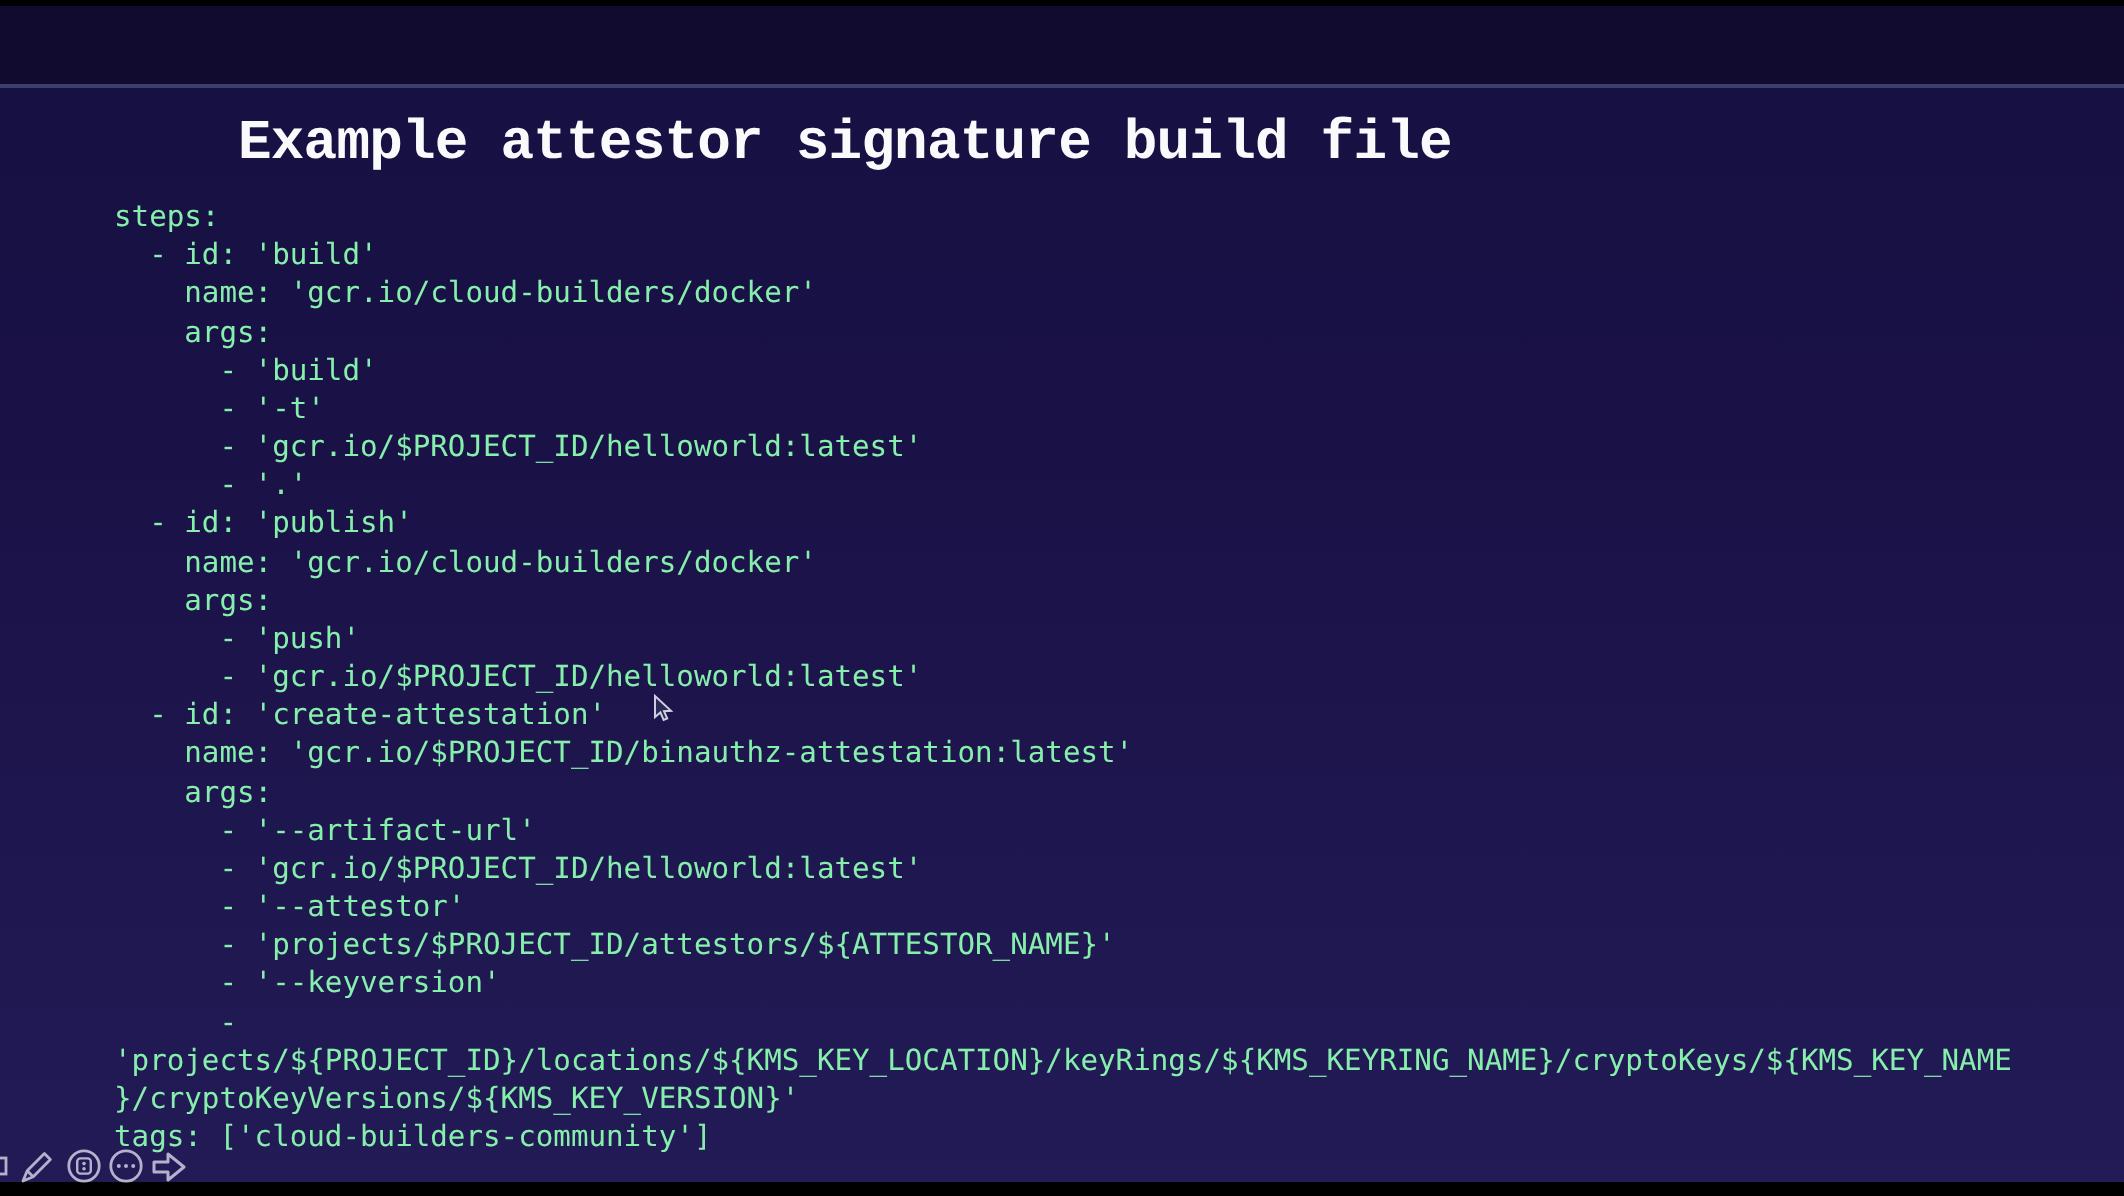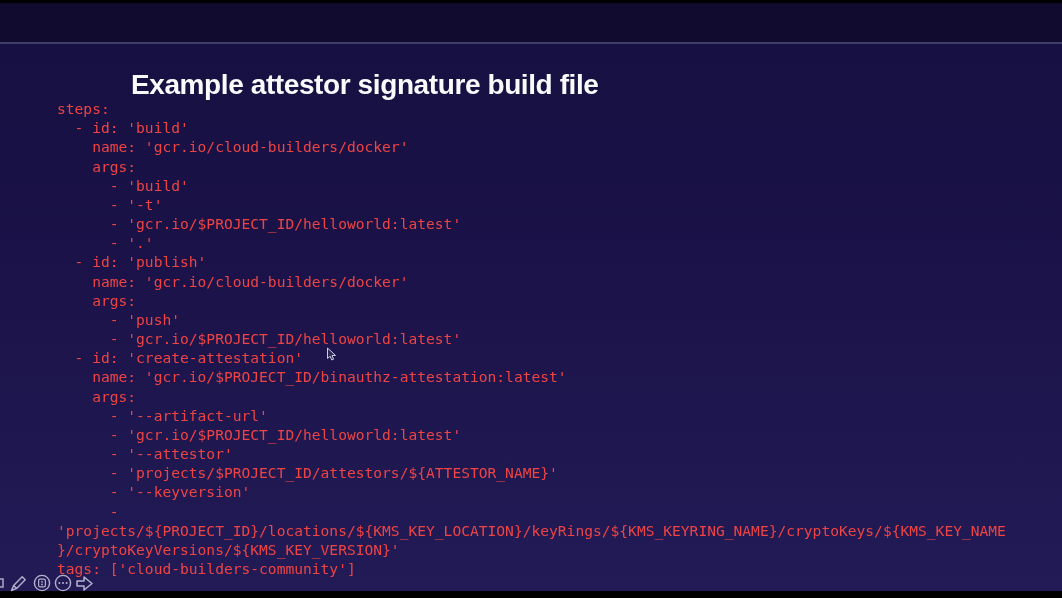--- a/index.html
+++ b/index.html
@@ -67,21 +67,21 @@
     z-index: 4;
   }
   pre.code-block {
     position: absolute;
     left: 57px;
     top: 99px;
     margin: 0;
     font-family: "DejaVu Sans Mono", monospace;
     font-size: 14.6px;
     line-height: 19.17px;
-    color: #ef4444;
+    color: #86efac;
     white-space: pre;
     z-index: 4;
   }
   .mouse-cursor {
     position: absolute;
     left: 326px;
     top: 347px;
     z-index: 7;
   }
   .annotation-toolbar {
@@ -117,21 +117,21 @@
   <div class="top-black-bar"></div>
 
   <div class="header-strip"></div>
 
   <div class="deck-title">Binary Authorization</div>
 
   <div class="divider"></div>
 
   <div class="main-bg"></div>
 
-  <h1 class="slide-heading" style="margin:16px;">Example attestor signature build file</h1>
+  <h1 class="slide-heading" style="margin:4px;font-family:Liberation Mono, monospace;">Example attestor signature build file</h1>
 
   <pre class="code-block">steps:
   - id: 'build'
     name: 'gcr.io/cloud-builders/docker'
     args:
       - 'build'
       - '-t'
       - 'gcr.io/$PROJECT_ID/helloworld:latest'
       - '.'
   - id: 'publish'

